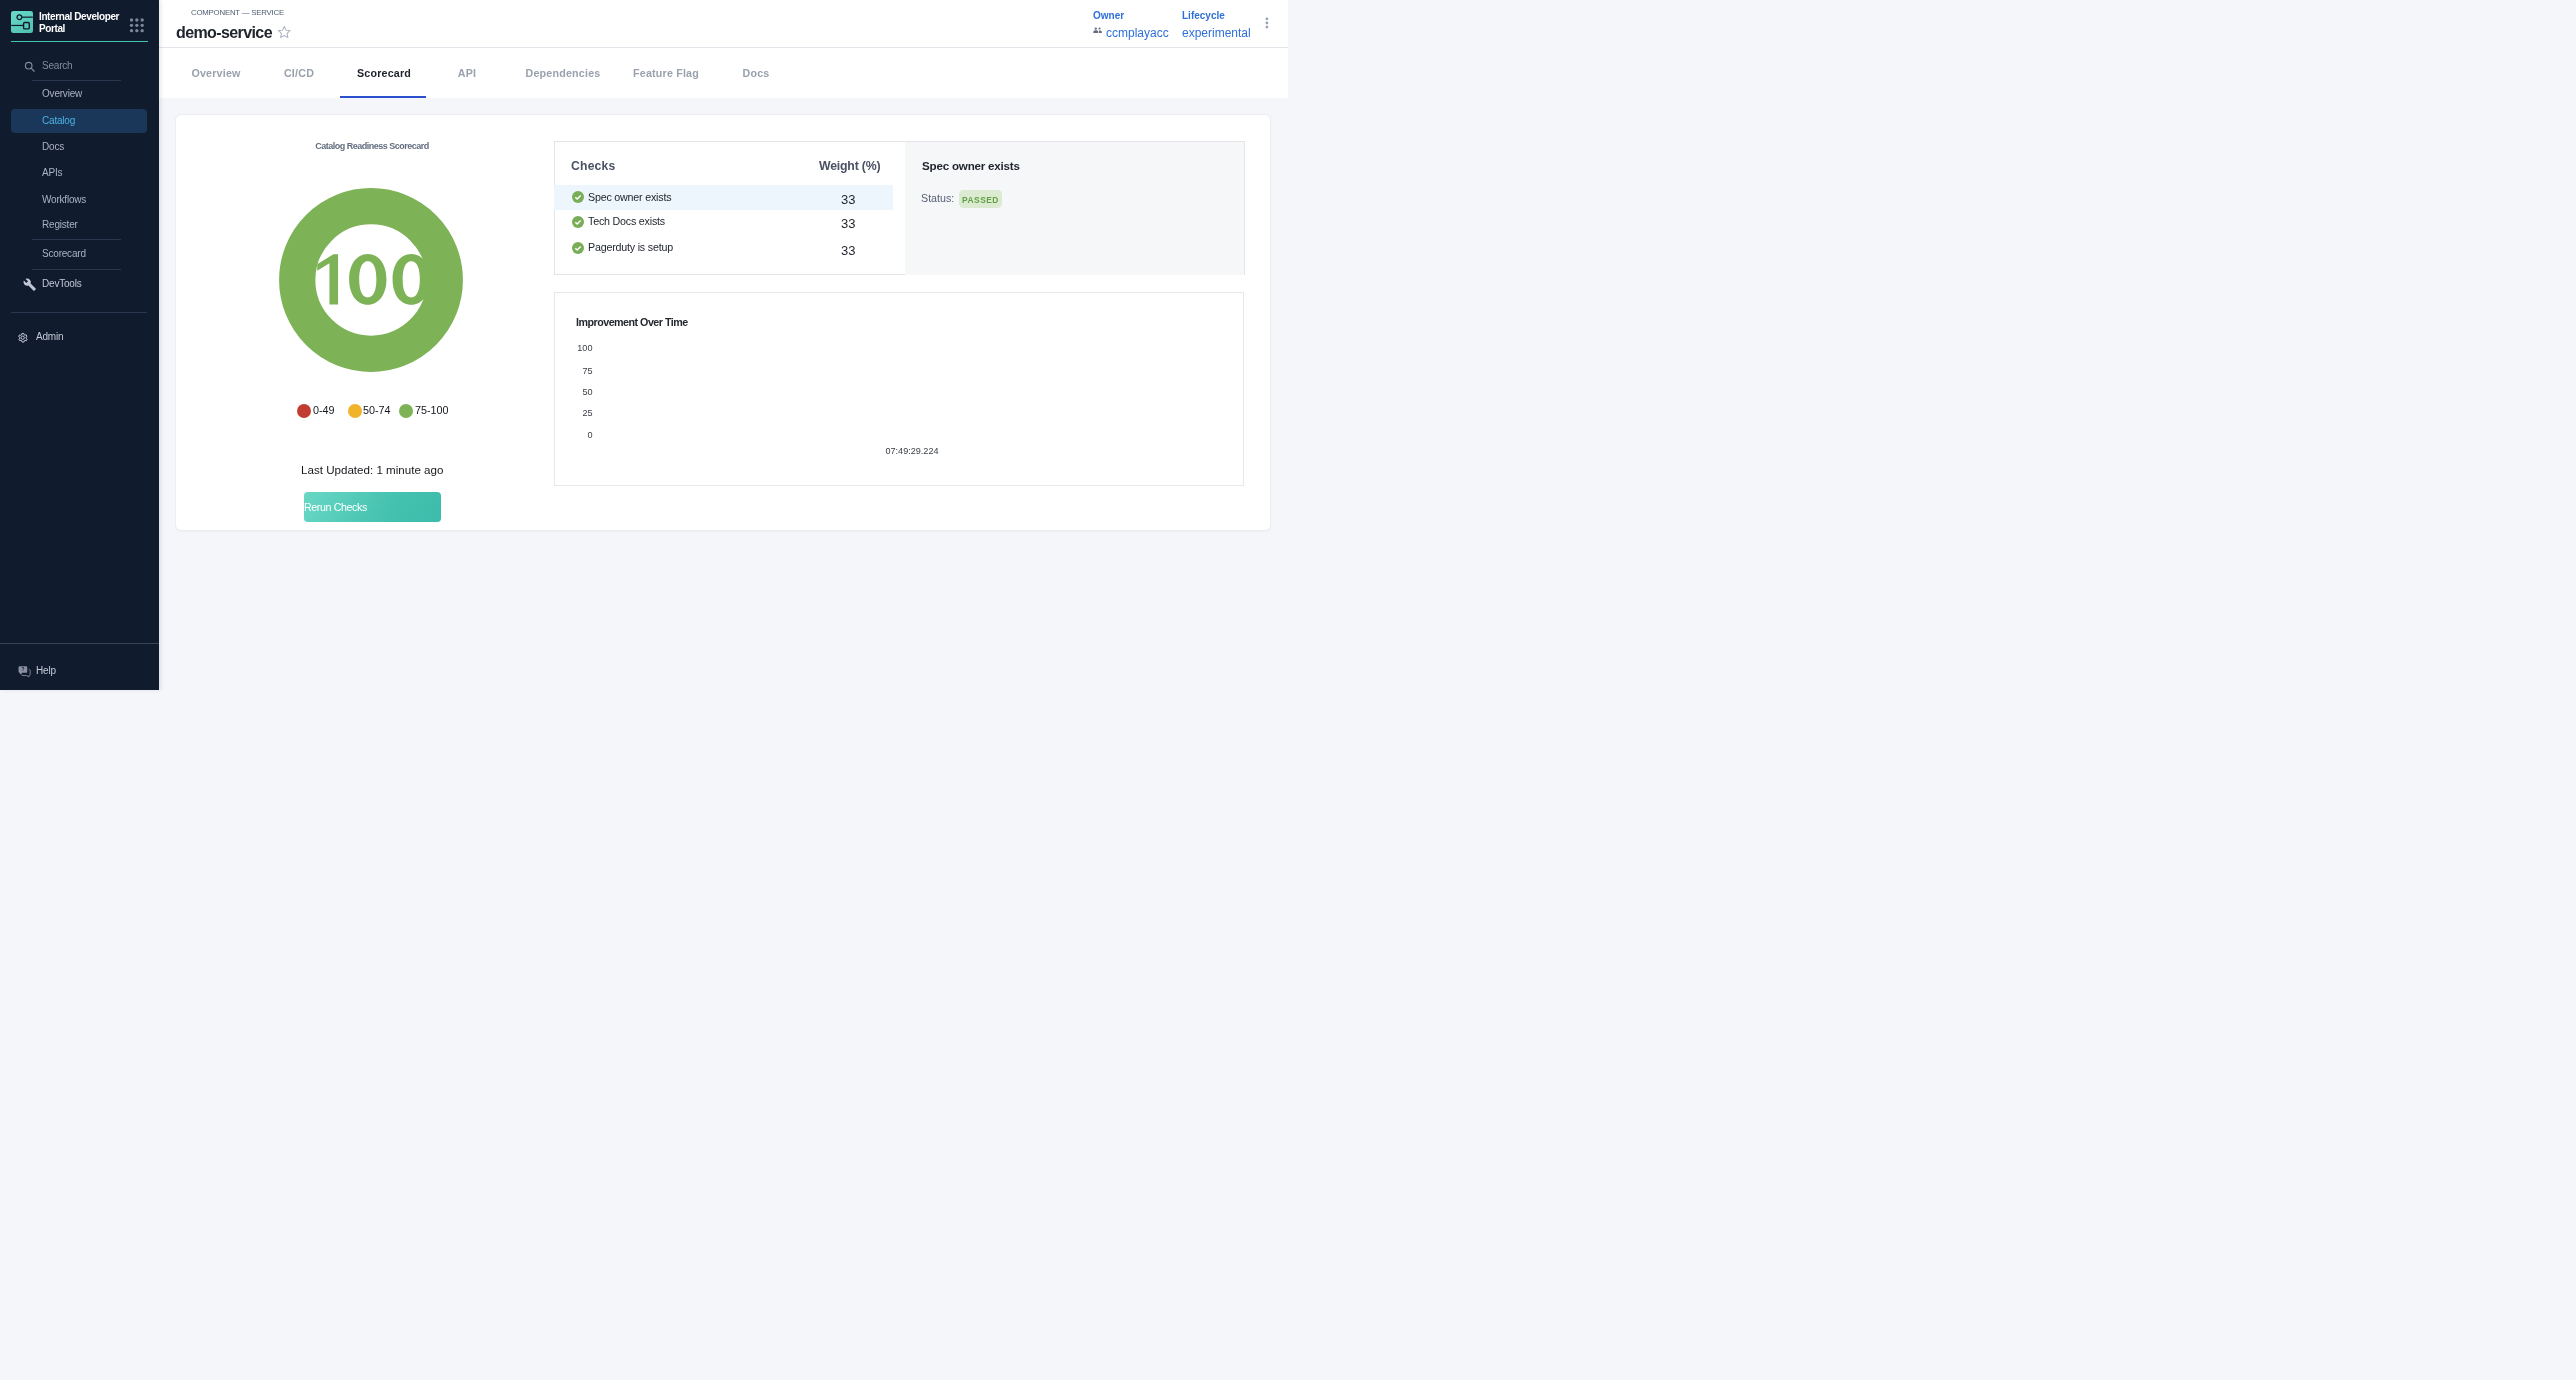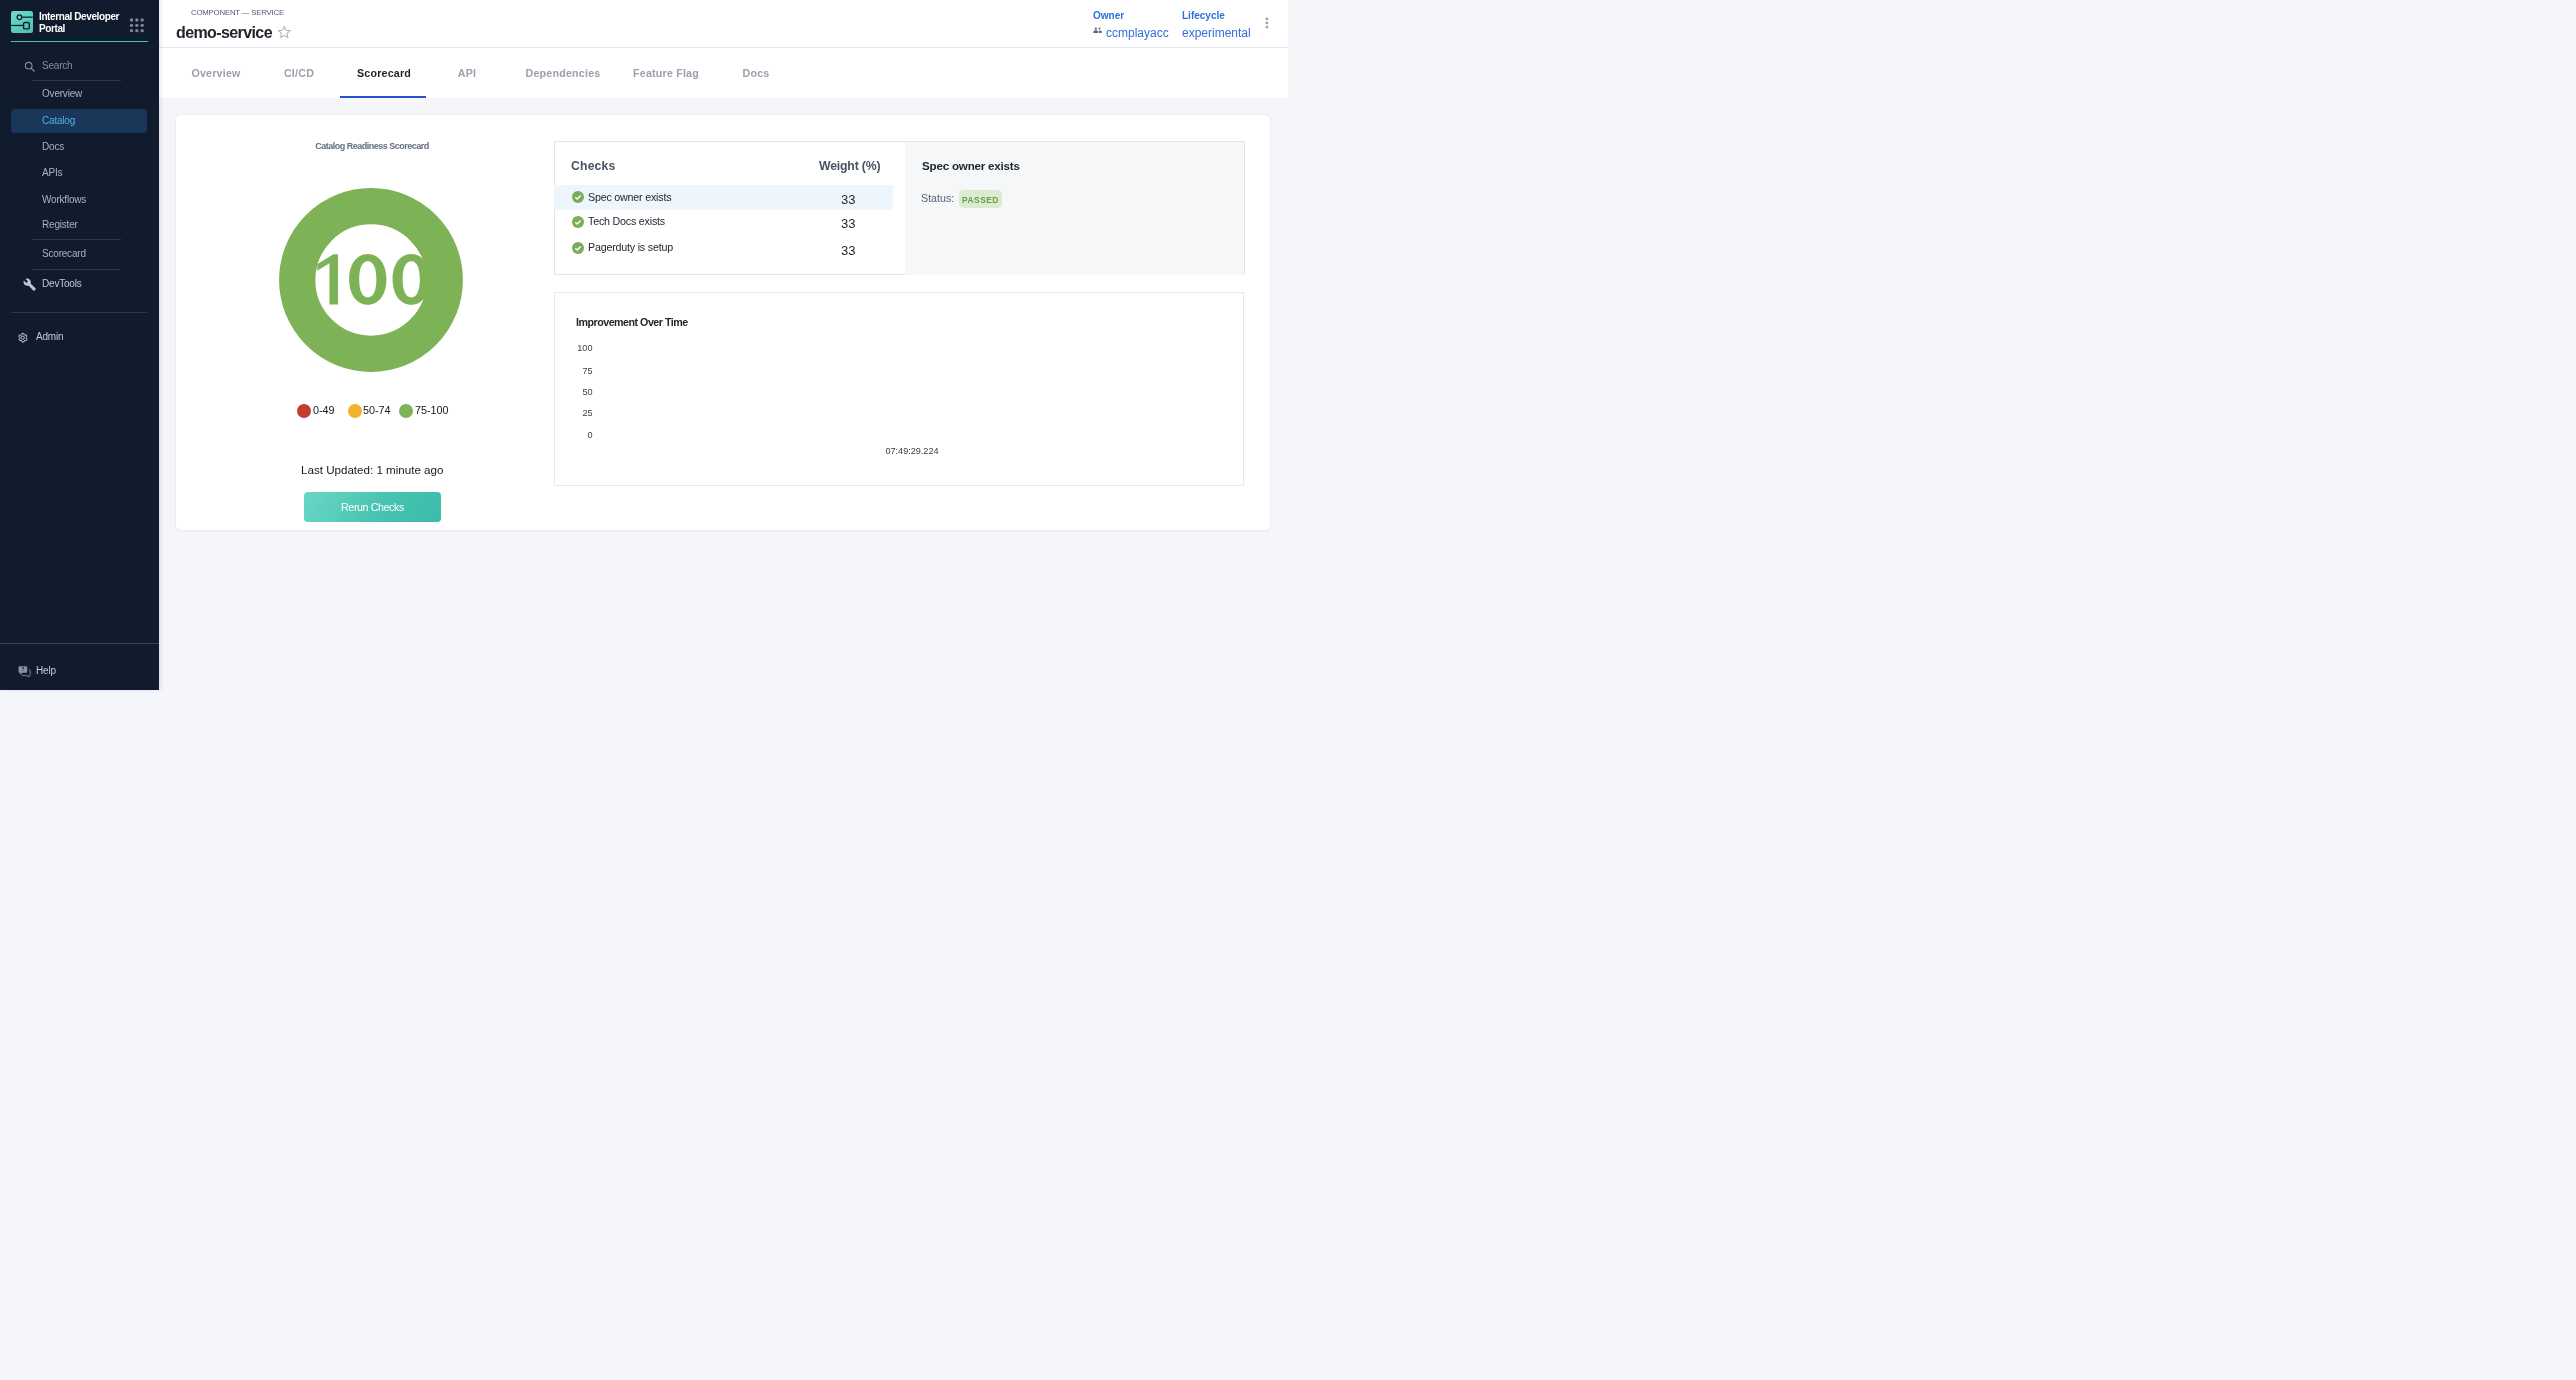--- a/index.html
+++ b/index.html
@@ -27,21 +27,21 @@
   .tab.active { color:#1e232b; }
   #tabline { position:absolute; left:340px; top:96px; width:86px; height:2.4px; background:#2a50cf; }
   
   #card { position:absolute; left:175px; top:114px; width:1096px; height:417px; background:#fff; border:0.8px solid #eceef2; border-radius:6.1px; box-shadow:0 0.8px 1.5px rgba(40,50,70,0.04); }
   #crs { position:absolute; left:311px; top:141px; width:122px; text-align:center; font-size:9px; font-weight:700; letter-spacing:-0.5px; color:#646e80; white-space:nowrap; }
   .legdot { position:absolute; border-radius:50%; width:14px; height:14px; top:404px; }
   .legtxt { position:absolute; top:404px; font-size:10.8px; font-weight:400; color:#14181d; }
   #lastupd { position:absolute; left:301px; top:463px; width:141px; text-align:center; font-size:11.6px; color:#16191d; white-space:nowrap; }
   #rerun { position:absolute; left:304px; top:492px; width:137px; height:30px; border-radius:3.8px;
     background:linear-gradient(120deg,#69d8c5 0%, #45c2b0 60%, #3cbcab 100%);
-    color:#fff; font-size:10.7px; font-weight:500; text-align:center; line-height:31px; letter-spacing:-0.4px; }
+    color:#fff; font-size:10.7px; font-weight:500; line-height:31px; letter-spacing:-0.4px; }
   
   #checksbox { position:absolute; left:554px; top:141px; width:691px; height:134px; background:#fff; border:0.8px solid #e3e4e8; }
   #detailpane { position:absolute; left:905px; top:142px; width:339px; height:133px; background:#f5f7f9; }
   #checksHdr { position:absolute; left:571px; top:159px; font-size:12.2px; font-weight:700; color:#4b5264; letter-spacing:0.2px;text-align:center; }
   #weightHdr { position:absolute; left:819px; top:159px; font-size:12.3px; font-weight:700; color:#4b5264; letter-spacing:-0.2px; }
   #rowhl { position:absolute; left:554px; top:185px; width:339px; height:25px; background:#edf6fc; }
   .chkrow { position:absolute; left:588px; font-size:10.7px; color:#23282f; letter-spacing:-0.2px; }
   .chk33 { position:absolute; left:841px; font-size:13px; color:#23282f; }
   .ckc { position:absolute; left:572px; width:12px; height:12px; }
   #detTitle { position:absolute; left:922px; top:159px; font-size:11.6px; font-weight:700; color:#1f242b; letter-spacing:-0.2px; }

